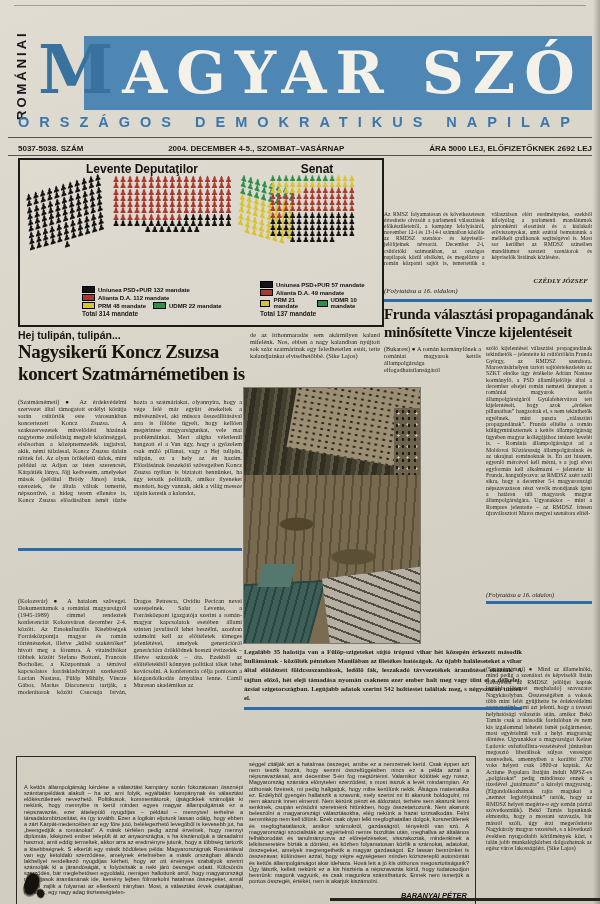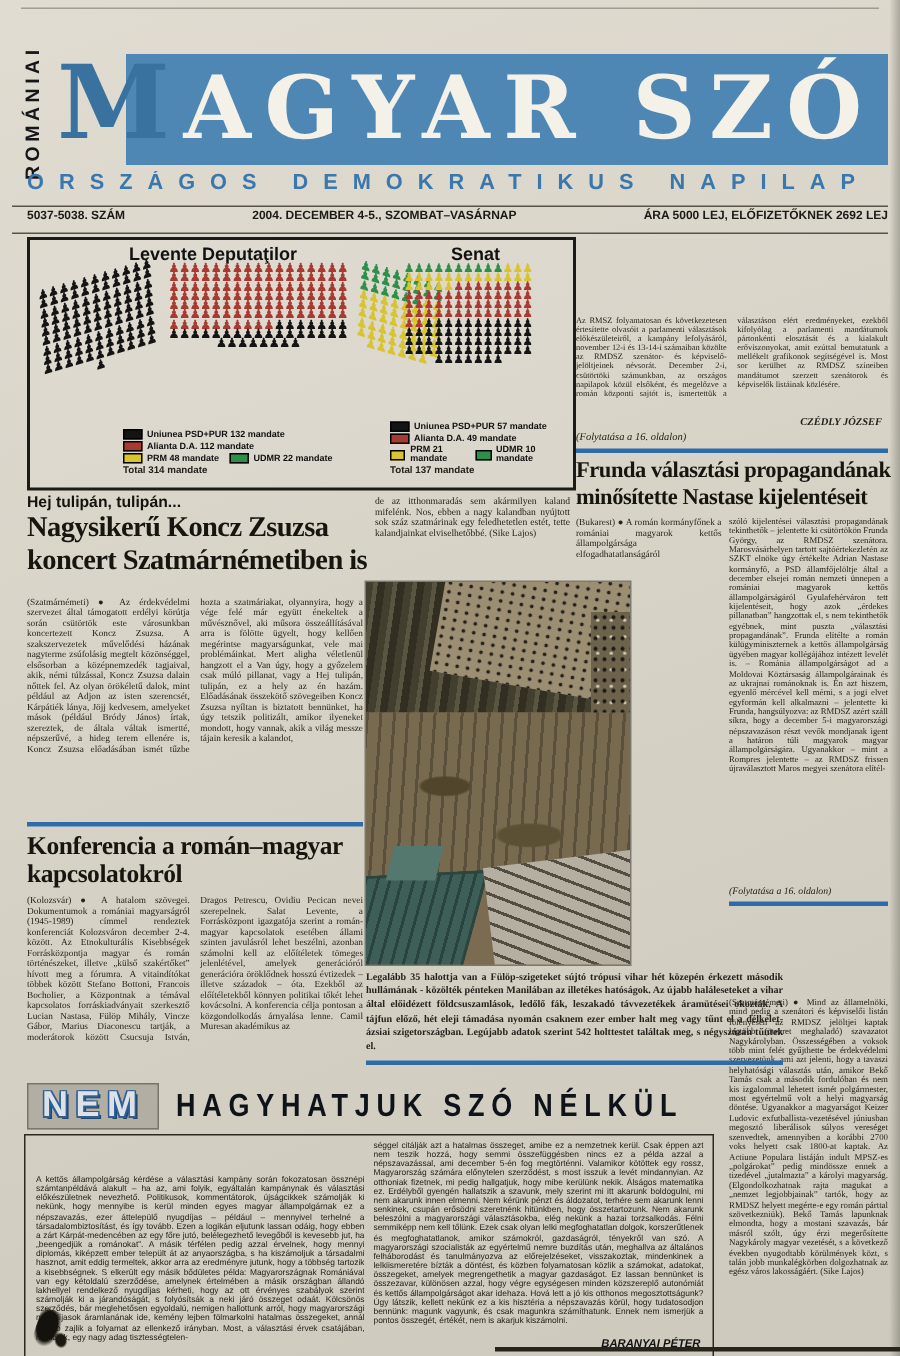--- a/index.html
+++ b/index.html
@@ -12,21 +12,21 @@
   .romaniai{left:14px;top:20px;height:100px;writing-mode:vertical-rl;transform:rotate(180deg);
     font:900 13px "Liberation Sans",sans-serif;letter-spacing:3px;color:#15151a;}
   .band{left:84px;top:36px;width:508px;height:74px;background:#4e86b4;}
   .mtitle{left:38px;top:28px;width:560px;height:86px;line-height:82px;white-space:nowrap;
     font-family:"DejaVu Serif",serif;font-weight:700;font-size:58px;letter-spacing:9px;color:#f3f1e8;}
   .mtitle .mi{color:#39729f;font-size:68px;}
   .msub{left:18px;top:114px;width:578px;white-space:nowrap;overflow:hidden;
     font:900 14.5px "Liberation Sans",sans-serif;color:#3a77ad;letter-spacing:10px;}
   .rule1{left:8px;top:137px;width:584px;height:1px;background:#57534a;}
   .infobar{left:18px;top:139px;width:574px;height:14px;display:flex;justify-content:space-between;
-    align-items:flex-start;font:700 8px "Liberation Sans",sans-serif;color:#1c1a16;}
+    align-items:flex-end;font:700 8px "Liberation Sans",sans-serif;color:#1c1a16;}
   .rule2{left:8px;top:155px;width:584px;height:1px;background:#57534a;}
   
   .chartbox{left:18px;top:158px;width:362px;height:165px;border:2px solid #1b1b18;background:rgba(255,255,255,.06);}
   .chartbox .abs{position:absolute;}
   .ctitle{font:700 12px "Liberation Sans",sans-serif;text-align:center;color:#111;}
   .ct1{left:26px;top:2px;width:192px;}
   .ct2{left:238px;top:2px;width:118px;}
   .pawns{font-family:"DejaVu Sans",sans-serif;font-size:8.5px;line-height:6.3px;letter-spacing:-0.6px;
     word-break:break-all;text-align:center;}
   .pawns i{font-style:normal;}
@@ -189,53 +189,48 @@
         </div>
         <div class="leg-total">Total 137 mandate</div>
       </div>
   </div>
 
   <div class="abs body-txt a1b">Az RMSZ folyamatosan és következetesen értesítette olvasóit a parlamenti választások előkészületeiről, a kampány lefolyásáról, november 12-i és 13-14-i számaiban közölte az RMDSZ szenátor- és képviselő-jelöltjeinek névsorát. December 2-i, csütörtöki számunkban, az országos napilapok közül elsőként, és megelőzve a román központi sajtót is, ismertettük a választáson elért eredményeket, ezekből kifolyólag a parlamenti mandátumok pártonkénti elosztását és a kialakult erőviszonyokat, amit ezúttal bemutatunk a mellékelt grafikonok segítségével is. Most sor kerülhet az RMDSZ színeiben mandátumot szerzett szenátorok és képviselők listáinak közlésére.</div>
   <div class="abs a1a">CZÉDLY JÓZSEF</div>
   <div class="abs a1c">(Folytatása a 16. oldalon)</div>
   <div class="abs bluerule div1"></div>
 
-  <div class="abs hl a2h">Frunda választási propagandának minősítette Nastase kijelentéseit</div>
+  <div class="abs hl a2h">Frunda választási propagandának minősítette Vincze kijelentéseit</div>
   <div class="abs body-txt a2i">(Bukarest) ● A román kormányfőnek a romániai magyarok kettős állampolgársága elfogadhatatlanságáról</div>
   <div class="abs body-txt a2b">szóló kijelentései választási propagandának tekinthetők – jelentette ki csütörtökön Frunda György, az RMDSZ szenátora. Marosvásárhelyen tartott sajtóértekezletén az SZKT elnöke úgy értékelte Adrian Nastase kormányfő, a PSD államfőjelöltje által a december elsejei román nemzeti ünnepen a romániai magyarok kettős állampolgárságáról Gyulafehérváron tett kijelentéseit, hogy azok „érdekes pillanatban” hangzottak el, s nem tekinthetők egyébnek, mint puszta „választási propagandának”. Frunda elítélte a román külügyminiszternek a kettős állampolgárság ügyében magyar kollégájához intézett levelét is. – Románia állampolgárságot ad a Moldovai Köztársaság állampolgárainak és az ukrajnai románoknak is. Én azt hiszem, egyenlő mércével kell mérni, s a jogi elvet egyformán kell alkalmazni – jelentette ki Frunda, hangsúlyozva: az RMDSZ azért száll síkra, hogy a december 5-i magyarországi népszavazáson részt vevők mondjanak igent a határon túli magyarok magyar állampolgárságára. Ugyanakkor – mint a Rompres jelentette – az RMDSZ frissen újraválasztott Maros megyei szenátora elítél-</div>
   <div class="abs a2c">(Folytatása a 16. oldalon)</div>
   <div class="abs bluerule div2"></div>
 
   <div class="abs body-txt a5b">(Szatmárnémeti) ● Mind az államelnöki, mind pedig a szenátori és képviselői listán fölényesen az RMDSZ jelöltjei kaptak legtöbb (ötezret meghaladó) szavazatot Nagykárolyban. Összességében a voksok több mint felét gyűjthette be érdekvédelmi szervezetünk, ami azt jelenti, hogy a tavaszi helyhatósági választás után, amikor Bekő Tamás csak a második fordulóban és nem kis izgalommal lehetett ismét polgármester, most egyértelmű volt a helyi magyarság döntése. Ugyanakkor a magyarságot Keizer Ludovic exfutballista-vezetésével júniusban megosztó liberálisok súlyos vereséget szenvedtek, amennyiben a korábbi 2700 voks helyett csak 1800-at kaptak. Az Actiune Populara listáján indult MPSZ-es „polgárokat” pedig mindössze ennek a tizedével „jutalmazta” a károlyi magyarság. (Elgondolkozhatnak rajta magukat a „nemzet legjobbjainak” tartók, hogy az RMDSZ helyett megérte-e egy román párttal szövetkezniük). Bekő Tamás lapunknak elmondta, hogy a mostani szavazás, bár másról szólt, úgy érzi megerősítette Nagykároly magyar vezetését, s a következő években nyugodtabb körülmények közt, s talán jobb munkalégkörben dolgozhatnak az egész város lakosságáért. (Sike Lajos)</div>
 
   <div class="abs kick">Hej tulipán, tulipán...</div>
   <div class="abs hl a3h">Nagysikerű Koncz Zsuzsa koncert Szatmárnémetiben is</div>
   <div class="abs body-txt a3t">de az itthonmaradás sem akármilyen kaland mifelénk. Nos, ebben a nagy kalandban nyújtott sok száz szatmárinak egy feledhetetlen estét, tette kalandjainkat elviselhetőbbé. (Sike Lajos)</div>
   <div class="abs body-txt a3b">(Szatmárnémeti) ● Az érdekvédelmi szervezet által támogatott erdélyi körútja során csütörtök este városunkban koncertezett Koncz Zsuzsa. A szakszervezetek művelődési házának nagyterme zsúfolásig megtelt közönséggel, elsősorban a középnemzedék tagjaival, akik, némi túlzással, Koncz Zsuzsa dalain nőttek fel. Az olyan örökéletű dalok, mint például az Adjon az isten szerencsét, Kárpátiék lánya, Jöjj kedvesem, amelyeket mások (például Bródy János) írtak, szereztek, de általa váltak ismertté, népszerűvé, a hideg terem ellenére is, Koncz Zsuzsa előadásában ismét tűzbe hozta a szatmáriakat, olyannyira, hogy a vége felé már együtt énekeltek a művésznővel, aki műsora összeállításával arra is fölötte ügyelt, hogy kellően megérintse magyarságunkat, vele mai problémáinkat. Mert aligha véletlenül hangzott el a Van úgy, hogy a győzelem csak múló pillanat, vagy a Hej tulipán, tulipán, ez a hely az én hazám. Előadásának összekötő szövegeiben Koncz Zsuzsa nyíltan is biztatott bennünket, ha úgy tetszik politizált, amikor ilyeneket mondott, hogy vannak, akik a világ messze tájain keresik a kalandot,</div>
   <div class="abs bluerule div3"></div>
 
-  <div class="abs hl a4h">Konferencia a román–magyar kapcsolatokról</div>
   <div class="abs body-txt a4b">(Kolozsvár) ● A hatalom szövegei. Dokumentumok a romániai magyarságról (1945-1989) címmel rendeztek konferenciát Kolozsváron december 2-4. között. Az Etnokulturális Kisebbségek Forrásközpontja magyar és román történészeket, illetve „külső szakértőket” hívott meg a fórumra. A vitaindítókat többek között Stefano Bottoni, Francois Bocholier, a Központnak a témával kapcsolatos forráskiadványait szerkesztő Lucian Nastasa, Fülöp Mihály, Vincze Gábor, Marius Diaconescu tartják, a moderátorok között Csucsuja István, Dragos Petrescu, Ovidiu Pecican nevei szerepelnek. Salat Levente, a Forrásközpont igazgatója szerint a román-magyar kapcsolatok esetében állami szinten javulásról lehet beszélni, azonban számolni kell az előítéletek tömeges jelenlétével, amelyek generációról generációra öröklődnek hosszú évtizedek – illetve századok – óta. Ezekből az előítéletekből könnyen politikai tőkét lehet kovácsolni. A konferencia célja pontosan a közgondolkodás árnyalása lenne. Camil Muresan akadémikus az</div>
 
   <div class="abs photo">
     <div class="abs ph-top"></div>
     <div class="abs ph-road"></div>
     <div class="abs ph-crowd"></div>
     <div class="abs ph-water"></div>
     <div class="abs ph-roofL"></div>
     <div class="abs ph-roofL2"></div>
     <div class="abs ph-roofR"></div>
   </div>
   <div class="abs body-txt cap">Legalább 35 halottja van a Fülöp-szigeteket sújtó trópusi vihar hét közepén érkezett második hullámának - közölték pénteken Manilában az illetékes hatóságok. Az újabb haláleseteket a vihar által előidézett földcsuszamlások, ledőlő fák, leszakadó távvezetékek áramütései okozták. A tájfun előző, hét eleji támadása nyomán csaknem ezer ember halt meg vagy tűnt el a délkelet-ázsiai szigetországban. Legújabb adatok szerint 542 holttestet találtak meg, s négyszázan tűntek el.</div>
   <div class="abs bluerule div4"></div>
 
-  <div class="abs banner">
-    <span class="nembox">NEM</span>
-    <span class="bantxt">HAGYHATJUK SZÓ NÉLKÜL</span>
-  </div>
 
   <div class="abs bbox">
     <div class="abs bcol bl">A kettős állampolgárság kérdése a választási kampány során fokozatosan össznépi számtanpéldává alakult – ha az, ami folyik, egyáltalán kampánynak és választási előkészületnek nevezhető. Politikusok, kommentátorok, újságcikkek számolják ki nekünk, hogy mennyibe is kerül minden egyes magyar állampolgárnak ez a népszavazás, ezer áttelepülő nyugdíjas – például – mennyivel terhelné a társadalombiztosítást, és így tovább. Ezen a logikán eljutunk lassan odáig, hogy ebben a zárt Kárpát-medencében az egy főre jutó, belélegezhető levegőből is kevesebb jut, ha „beengedjük a románokat”. A másik térfélen pedig azzal érvelnek, hogy mennyi diplomás, kiképzett ember települt át az anyaországba, s ha kiszámoljuk a társadalmi hasznot, amit eddig termeltek, akkor arra az eredményre jutunk, hogy a többség tartozik a kisebbségnek. S elkerült egy másik bődületes példa: Magyarországnak Romániával van egy kétoldalú szerződése, amelynek értelmében a másik országban állandó lakhellyel rendelkező nyugdíjas kérheti, hogy az ott érvényes szabályok szerint számolják ki a járandóságát, s folyósítsák a neki járó összeget odaát. Kölcsönös szerződés, bár meglehetősen egyoldalú, nemigen hallottunk arról, hogy magyarországi nyugdíjasok áramlanának ide, kemény lejben fölmarkolni hatalmas összegeket, annál inkább zajlik a folyamat az ellenkező irányban. Most, a választási érvek csatájában, mondjuk, egy nagy adag tisztességtelen-</div>
     <div class="abs bcol br">séggel citálják azt a hatalmas összeget, amibe ez a nemzetnek kerül. Csak éppen azt nem teszik hozzá, hogy semmi összefüggésben nincs ez a példa azzal a népszavazással, ami december 5-én fog megtörténni. Valamikor kötöttek egy rossz, Magyarország számára előnytelen szerződést, s most isszuk a levét mindannyian. Az otthoniak fizetnek, mi pedig hallgatjuk, hogy mibe kerülünk nekik. Álságos matematika ez. Erdélyből gyengén hallatszik a szavunk, mely szerint mi itt akarunk boldogulni, mi nem akarunk innen elmenni. Nem kérünk pénzt és áldozatot, terhére sem akarunk lenni senkinek, csupán erősödni szeretnénk hitünkben, hogy összetartozunk. Nem akarunk beleszólni a magyarországi választásokba, elég nekünk a hazai torzsalkodás. Félni semmiképp nem kell tőlünk. Ezek csak olyan lelki megfoghatatlan dolgok, korszerűtlenek és megfoghatatlanok, amikor számokról, gazdaságról, tényekről van szó. A magyarországi szocialisták az egyértelmű nemre buzdítás után, meghallva az általános felháborodást és tanulmányozva az előrejelzéseket, visszakoztak, mindenkinek a lelkiismeretére bízták a döntést, és közben folyamatosan közlik a számokat, adatokat, összegeket, amelyek megrengethetik a magyar gazdaságot. Ez lassan bennünket is összezavar, különösen azzal, hogy végre egységesen minden közszereplő autonómiát és kettős állampolgárságot akar idehaza. Hová lett a jó kis otthonos megosztottságunk? Úgy látszik, kellett nekünk ez a kis hisztéria a népszavazás körül, hogy tudatosodjon bennünk: magunk vagyunk, és csak magunkra számíthatunk. Ennek nem ismerjük a pontos összegét, értékét, nem is akarjuk kiszámolni.</div>
     <div class="abs bsig">BARANYAI PÉTER</div>
   </div>
 
   <div class="abs scrib"></div>
   <div class="abs scrib2"></div>
   <div class="abs botline"></div>

